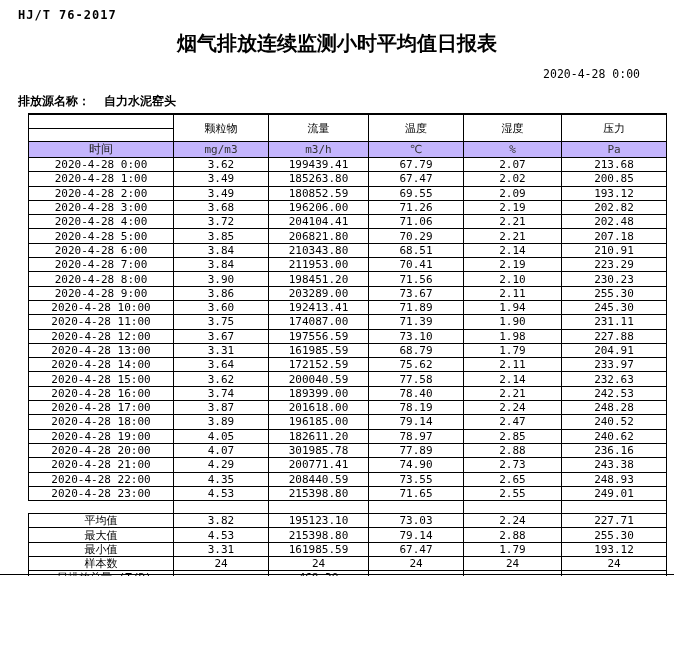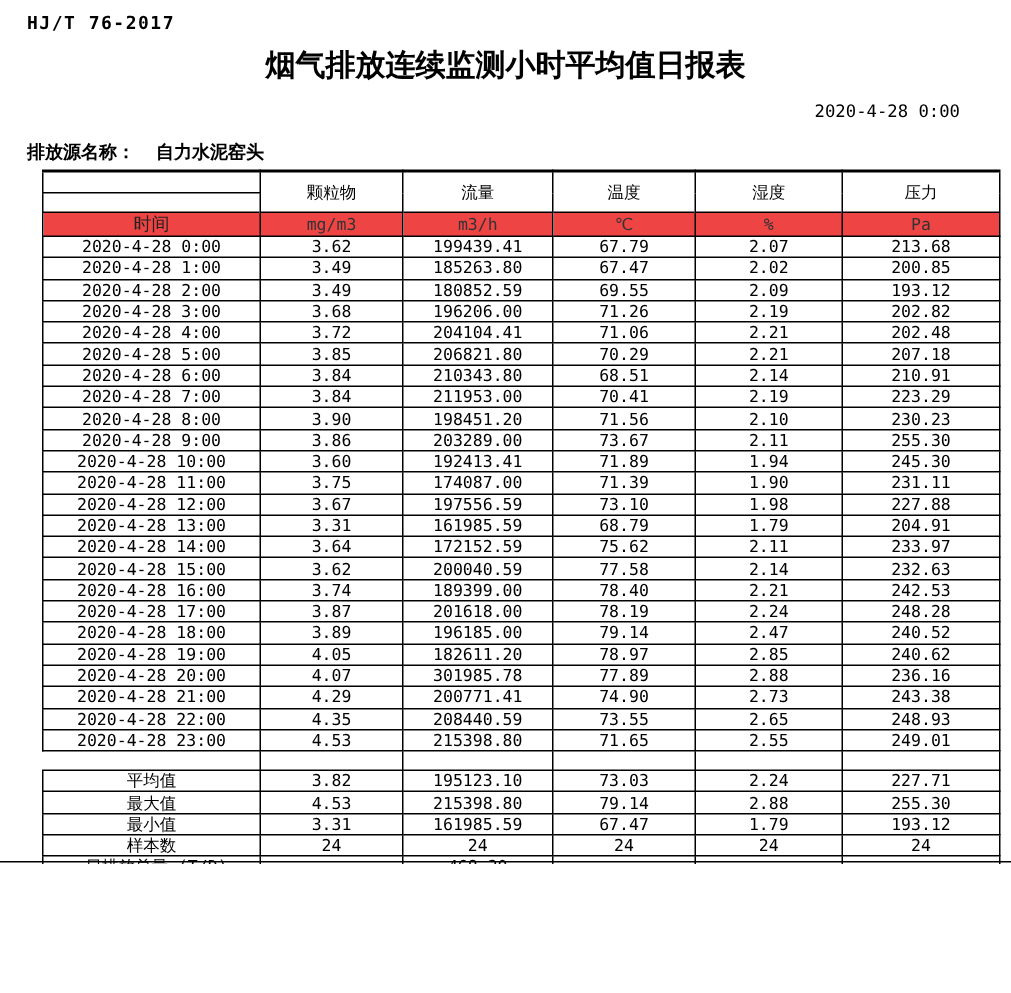--- a/index.html
+++ b/index.html
@@ -39,21 +39,21 @@
     padding:0;
     height:13.3px;
     line-height:13px;
     overflow:hidden;
     white-space:nowrap;
   }
   tr.hrowA td { height:13px; border-bottom:none; }
   tr.hrowA td.timecol { border-bottom:1px solid #000; }
   tr.hrowB td { height:12px; }
   td.pname { font-size:12px; height:auto; }
-  tr.unit-row td { background:#ef4444; color:#333; height:15px; line-height:15px; }
+  tr.unit-row td { background:#c4b5fd; color:#333; height:15px; line-height:15px; }
   tr.unit-row td.time-head { font-size:12px; color:#222; }
   td.time-cell { font-size:11px; }
   tr.sep-row td { height:12px; }
   tr.sep-row td.no-left { border-left:none; }
   td.sum-label { font-size:12px; }
   td.sum-label.left { text-align:left; padding-left:28px; }
 
   .note {
     position:absolute; left:5px; top:627px;
     font-size:10px;

